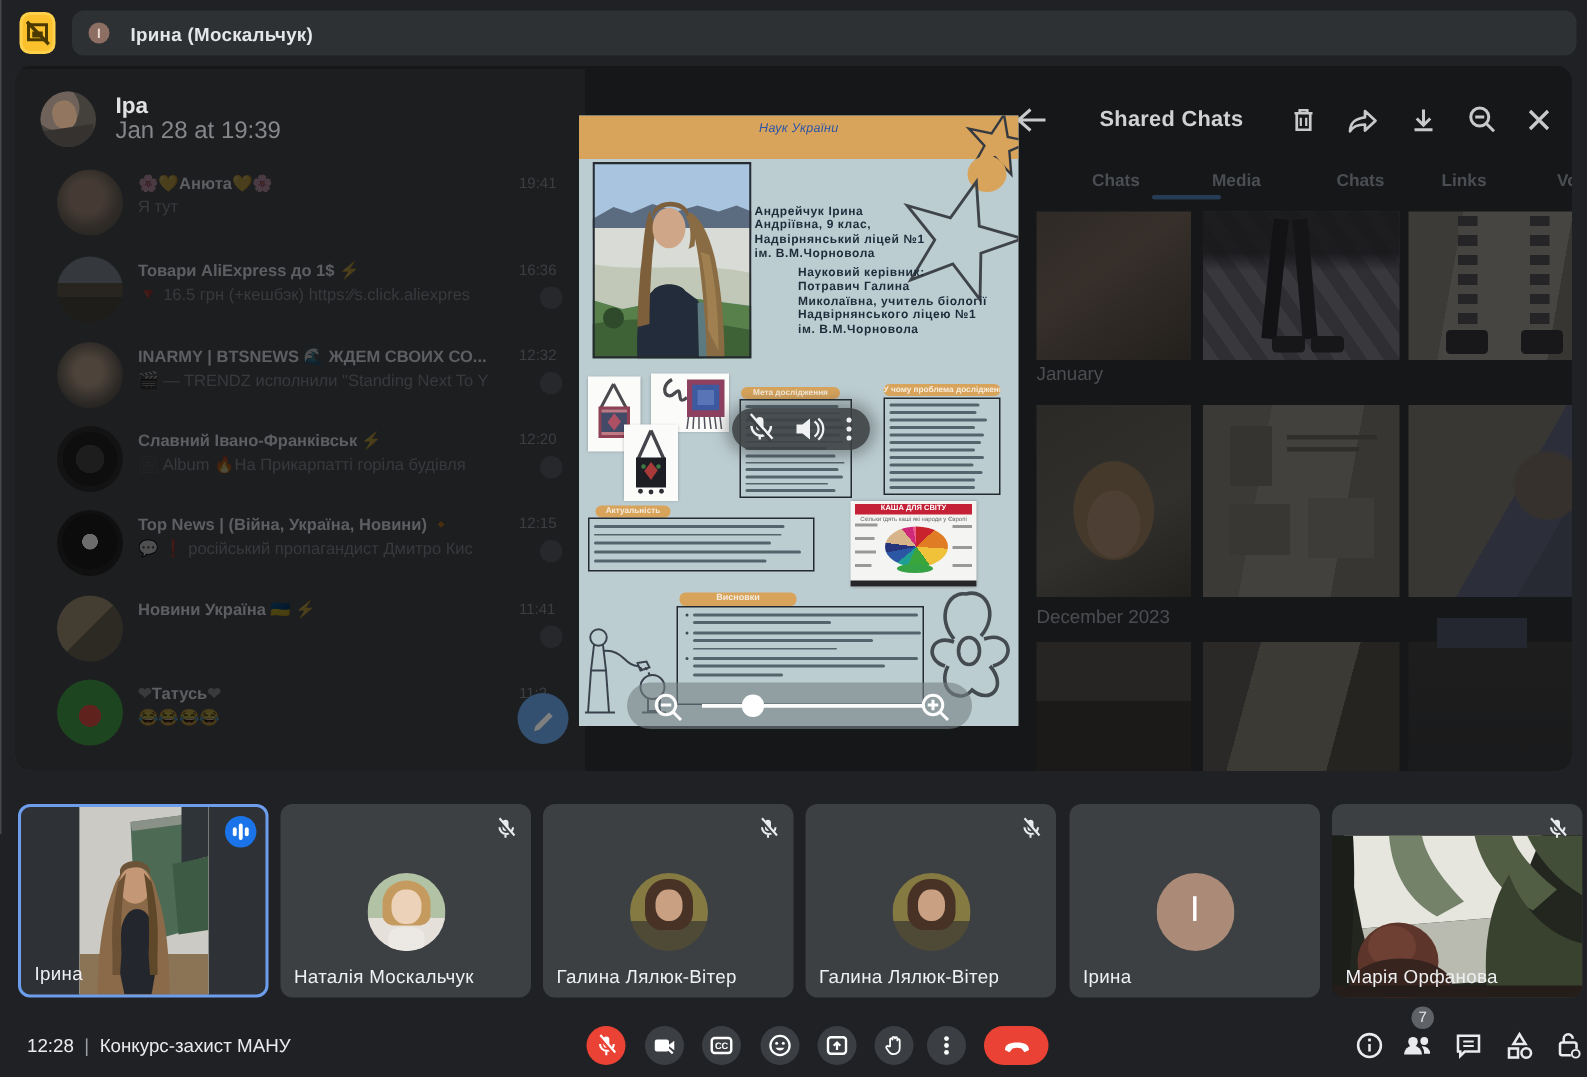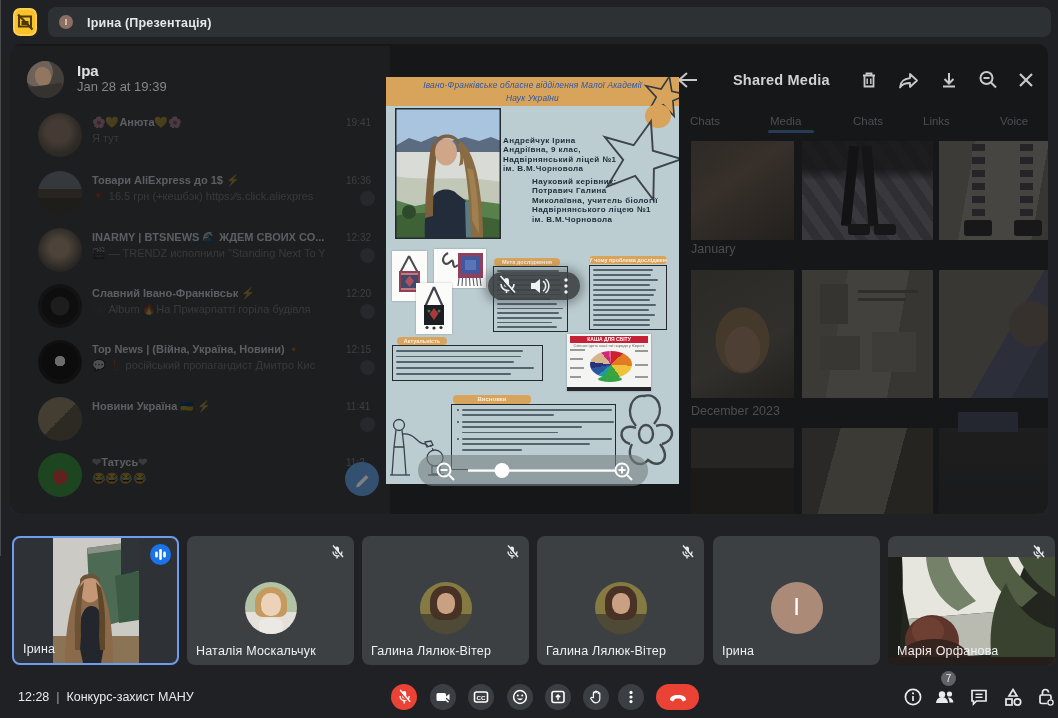--- a/index.html
+++ b/index.html
@@ -11,23 +11,23 @@
   #topname { left:87px; top:16px; font-size:12.5px; color:#e4e6e8; font-weight:bold; letter-spacing:.2px; }
   #stage { left:10px; top:44px; width:1038px; height:470px; background:#2c2e32; border-radius:10px; overflow:hidden; }
   #dim { left:0; top:0; width:1038px; height:470px; background:rgba(0,0,0,.5); }
   #leftline { left:0; top:0; width:1px; height:556px; background:#47484a; }
   .cav { border-radius:50%; }
   .cname { font-size:11px; font-weight:bold; color:#b8bcc4; white-space:nowrap; }
   .cmsg { font-size:11px; color:#6e7278; white-space:nowrap; }
   .ctime { font-size:10px; color:#787c84; }
   .em { font-style:normal; filter:brightness(.62) saturate(.72); }
   #vname { left:67px; top:18px; font-size:15px; font-weight:bold; color:#dfe1e3; }
-  #vdate { left:67px; top:35px; font-size:13px; color:#85878b; }
+  #vdate { left:67px; top:35px; font-size:16px; color:#85878b; }
   #smtitle { left:723px; top:28px; font-size:14.5px; font-weight:bold; color:#cfd1d3; letter-spacing:.2px; }
-  .tab { font-size:11.5px; color:#949aa4; font-weight:normal; top:69px; }
+  .tab { font-size:11.5px; color:#949aa4; font-weight:bold; top:69px;margin-left:38px; }
   .sect { font-size:12.5px; font-weight:normal; color:#969aa2; }
   #poster { left:376px; top:33px; width:293px; height:407px; background:#bccdd2; overflow:hidden; }
   .tan { background:#d8a45c; }
   .pblue { color:#2d55a5; }
   #ptitle { left:115px; top:31px; width:136px; height:24px; border-radius:12px; text-align:center; font-size:8px; font-style:italic; font-weight:bold; line-height:10px; padding-top:3px; }
   #ptext { left:117px; top:59px; font-size:8px; letter-spacing:.4px; line-height:9.4px; color:#1e2b39; font-weight:bold; white-space:nowrap; }
   .bagcard { background:#fbfbfa; box-shadow:0 0 2px rgba(0,0,0,.25); }
   .shead { text-align:center; font-size:5.5px; font-weight:bold; color:#f6ecdd; border-radius:4px; overflow:hidden; white-space:nowrap; }
   .sbox  { border:1.4px solid #222a30; }
   .tile { top:536px; width:167px; height:129px; background:#3c4043; border-radius:8px; overflow:hidden; }
@@ -43,21 +43,21 @@
 
 <div id="ybtn" class="abs">
     <svg width="20" height="24" viewBox="0 0 20 24" style="position:absolute;left:0;top:0">
   <rect x="4" y="6.5" width="12" height="10" fill="none" stroke="#4a3a00" stroke-width="2"></rect>
   <rect x="6.5" y="11" width="7" height="4" fill="#4a3a00"></rect>
   <line x1="3" y1="4.5" x2="17.5" y2="19.5" stroke="#4a3a00" stroke-width="2.2"></line>
 </svg>
   </div>
 <div id="toppill" class="abs"></div>
 <div id="topav" class="abs">І</div>
-<div id="topname" class="abs">Ірина (Презентація)</div>
+<div id="topname" class="abs">Ірина (Москальчук)</div>
 <div id="leftline" class="abs"></div>
 
 <div id="stage" class="abs">
 <div id="tgbase" class="abs" style="left:0;top:2px;width:1038px;height:470px;background:#2c2e32">
 <div class="abs" style="left:0;top:0;width:380px;height:470px;background:#3a3c40"></div>
 <div class="cav abs" style="left:28px;top:67px;width:44px;height:44px;background:radial-gradient(circle at 45% 42%,#8a7668 0 32%,#5e564e 60%,#46423e)"></div>
 <div class="cname abs" style="left:82px;top:70px;"><i class="em">🌸💛</i>Анюта<i class="em">💛🌸</i></div>
 <div class="cmsg abs" style="left:82px;top:86px;max-width:262px;overflow:hidden">Я тут</div>
 <div class="ctime abs" style="left:336px;top:71px;">19:41</div>
 <div class="cav abs" style="left:28px;top:125px;width:44px;height:44px;background:linear-gradient(#6a7078 0 40%,#504a40 40% 62%,#3e3a34 62%)"></div>
@@ -125,21 +125,21 @@
 <div class="abs" style="left:948px;top:366px;width:60px;height:20px;background:#4a4f60"></div>
 </div>
 <div id="dim" class="abs"></div>
 <div class="abs" style="left:17px;top:17px;width:37px;height:37px;border-radius:50%;background:#44403c;overflow:hidden">
   <div class="abs" style="left:-4px;top:-4px;width:30px;height:30px;background:#6e625a;border-radius:50%"></div>
   <div class="abs" style="left:8px;top:6px;width:16px;height:19px;background:#93765f;border-radius:45%;transform:rotate(-12deg)"></div>
   <div class="abs" style="left:2px;top:24px;width:34px;height:14px;background:#35322f;transform:rotate(-8deg)"></div>
 </div>
 <div id="vname" class="abs">Іра</div>
 <div id="vdate" class="abs">Jan 28 at 19:39</div>
-<div id="smtitle" class="abs">Shared Media</div>
+<div id="smtitle" class="abs">Shared Chats</div>
 <svg class="abs" style="left:666px;top:26px" width="22" height="20">
       <g stroke="#c7c9cb" stroke-width="2" fill="none">
         <path d="M11 3 L3 10 L11 17 M3.5 10 H21"></path>
       </g>
     </svg>
 <svg class="abs" style="left:849px;top:26px" width="20" height="20">
       <g stroke="#c7c9cb" stroke-width="1.8" fill="none">
         <path d="M4 5.5 H16"></path>
         <path d="M7.5 5 V3.5 H12.5 V5"></path>
         <path d="M5.5 6 V16.5 H14.5 V6"></path>
@@ -161,21 +161,20 @@
         <line x1="6.5" y1="9" x2="12.5" y2="9"></line>
       </g>
     </svg>
 <svg class="abs" style="left:1006px;top:26px" width="20" height="20">
       <g stroke="#c7c9cb" stroke-width="2.2" fill="none">
         <path d="M4 4 L16 16 M16 4 L4 16"></path>
       </g>
     </svg>
 <div id="poster" class="abs">
 <div class="tan abs" style="left:0;top:0;width:293px;height:29px;">
-  <div class="pblue" style="width:100%;text-align:center;font-size:8.4px;letter-spacing:.2px;font-style:italic;padding-top:3px;">Івано-Франківське обласне відділення Малої Академії</div>
   <div class="pblue" style="width:100%;text-align:center;font-size:8.4px;letter-spacing:.2px;font-style:italic;padding-top:3px;">Наук України</div>
 </div>
 <svg class="abs" style="left:256px;top:-3px" width="46" height="46" viewBox="0 0 46 46">
         <polygon points="23,2 28.5,16 44,16 31.5,25 36,40 23,31 10,40 14.5,25 2,16 17.5,16" fill="#d8a45c" stroke="#343a40" stroke-width="1.6" transform="rotate(12 23 23)"></polygon>
       </svg>
 <div class="abs" style="left:259px;top:27px;width:26px;height:24px;border-radius:50%;background:#d8a45c"></div>
 <svg class="abs" style="left:9px;top:31px" width="106" height="131" viewBox="0 0 106 131">
   <rect width="106" height="131" fill="#a9c4de"></rect>
   <path d="M0 38 L14 30 L26 34 L40 28 L56 33 L70 29 L84 33 L96 29 L106 33 V52 H0 Z" fill="#5c6c80"></path>
   <path d="M0 44 H106 V76 C70 68 40 74 0 70 Z" fill="#d9dcd6"></path>

